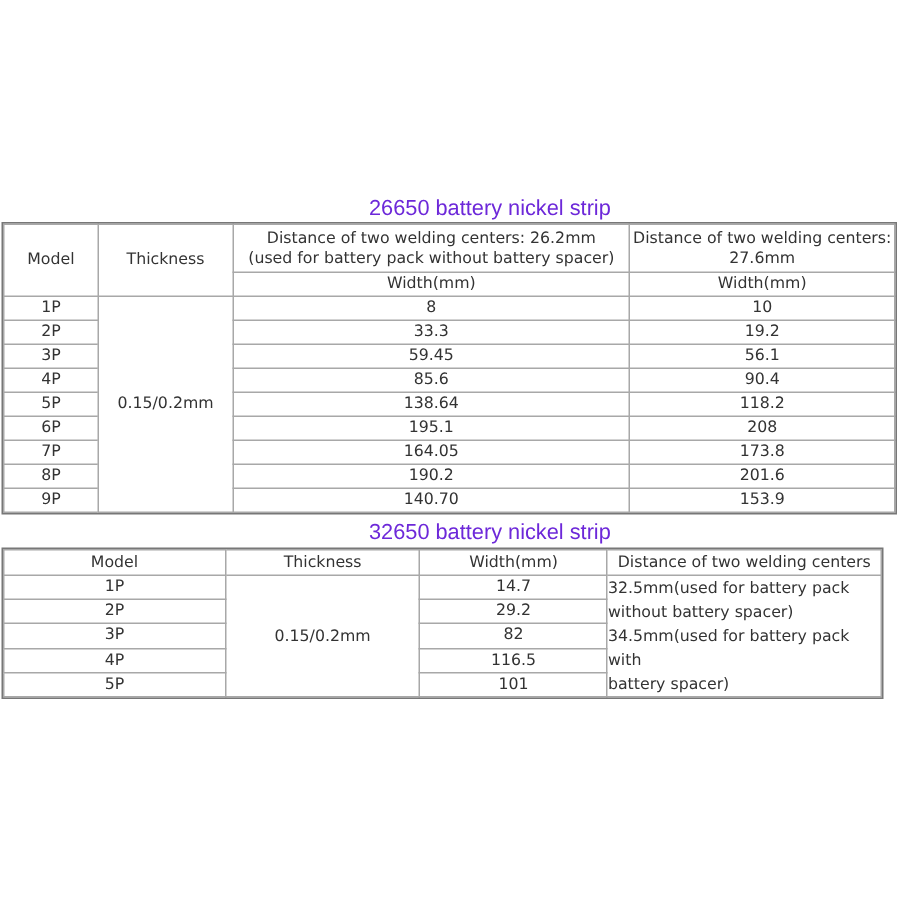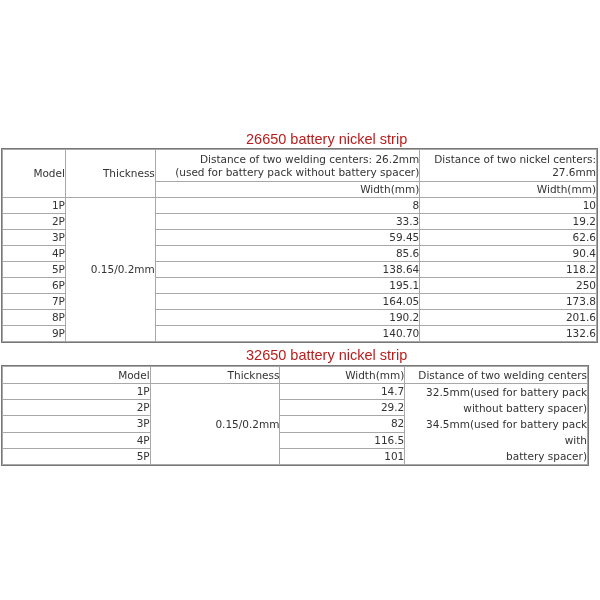--- a/index.html
+++ b/index.html
@@ -1,94 +1,94 @@
 <!DOCTYPE html>
 <html><head>
 <meta charset="utf-8">
 <style>
   html, body { margin:0; padding:0; background:#ffffff; }
   body { width:600px; height:600px; position:relative; overflow:hidden;
          font-family:"DejaVu Sans", sans-serif; color:#333; }
   .title { position:absolute; font-family:"Liberation Sans", sans-serif;
-           font-size:14.5px; color:#b91c1c; white-space:nowrap; }
+           font-size:14.5px; color:#6d28d9; white-space:nowrap; }
   table { position:absolute; border-collapse:collapse; font-size:10.5px; color:#333; }
-  td { border:1px solid #a8a8a8; text-align:right; padding:0; line-height:13px; }
+  td { border:1px solid #a8a8a8; text-align:center; padding:0; line-height:13px; }
   .outer { outline:1.5px solid #777; }
   #t1 { left:2px; top:149px; width:595px; }
   #t2 { left:2px; top:366px; width:586px; }
-  .dist2 { text-align:right; line-height:16px; }
+  .dist2 { text-align:left; line-height:16px; }
 </style>
 </head>
 <body>
 
 <div class="title" style="left:246px;top:131px;">26650 battery nickel strip</div>
 
 <table id="t1" class="outer">
   <colgroup>
       <col style="width:63px">
       <col style="width:90px">
       <col style="width:265px">
       <col style="width:177px">
     </colgroup>
   <tbody>
       <tr style="height:32px">
     <td rowspan="2">Model</td>
     <td rowspan="2">Thickness</td>
     <td><span>Distance of two welding centers: 26.2mm</span><br><span>(used for battery pack without battery spacer)</span></td>
-    <td><span>Distance of two nickel centers:</span><br><span>27.6mm</span></td>
+    <td><span>Distance of two welding centers:</span><br><span>27.6mm</span></td>
   </tr>
   <tr style="height:16px">
     <td>Width(mm)</td>
     <td>Width(mm)</td>
   </tr>
   <tr style="height:16px">
     <td>1P</td>
     <td rowspan="9">0.15/0.2mm</td>
     <td>8</td>
     <td>10</td>
   </tr>
   <tr style="height:16px">
         <td>2P</td>
         <td>33.3</td>
         <td>19.2</td>
       </tr>
   <tr style="height:16px">
         <td>3P</td>
         <td>59.45</td>
-        <td>62.6</td>
+        <td>56.1</td>
       </tr>
   <tr style="height:16px">
         <td>4P</td>
         <td>85.6</td>
         <td>90.4</td>
       </tr>
   <tr style="height:16px">
         <td>5P</td>
         <td>138.64</td>
         <td>118.2</td>
       </tr>
   <tr style="height:16px">
         <td>6P</td>
         <td>195.1</td>
-        <td>250</td>
+        <td>208</td>
       </tr>
   <tr style="height:16px">
         <td>7P</td>
         <td>164.05</td>
         <td>173.8</td>
       </tr>
   <tr style="height:16px">
         <td>8P</td>
         <td>190.2</td>
         <td>201.6</td>
       </tr>
   <tr style="height:16px">
         <td>9P</td>
         <td>140.70</td>
-        <td>132.6</td>
+        <td>153.9</td>
       </tr>
 </tbody>
   </table>
 
 <div class="title" style="left:246px;top:347px;text-align:right;">32650 battery nickel strip</div>
 
 <table id="t2" class="outer">
   <colgroup>
       <col style="width:148px">
       <col style="width:130px">

